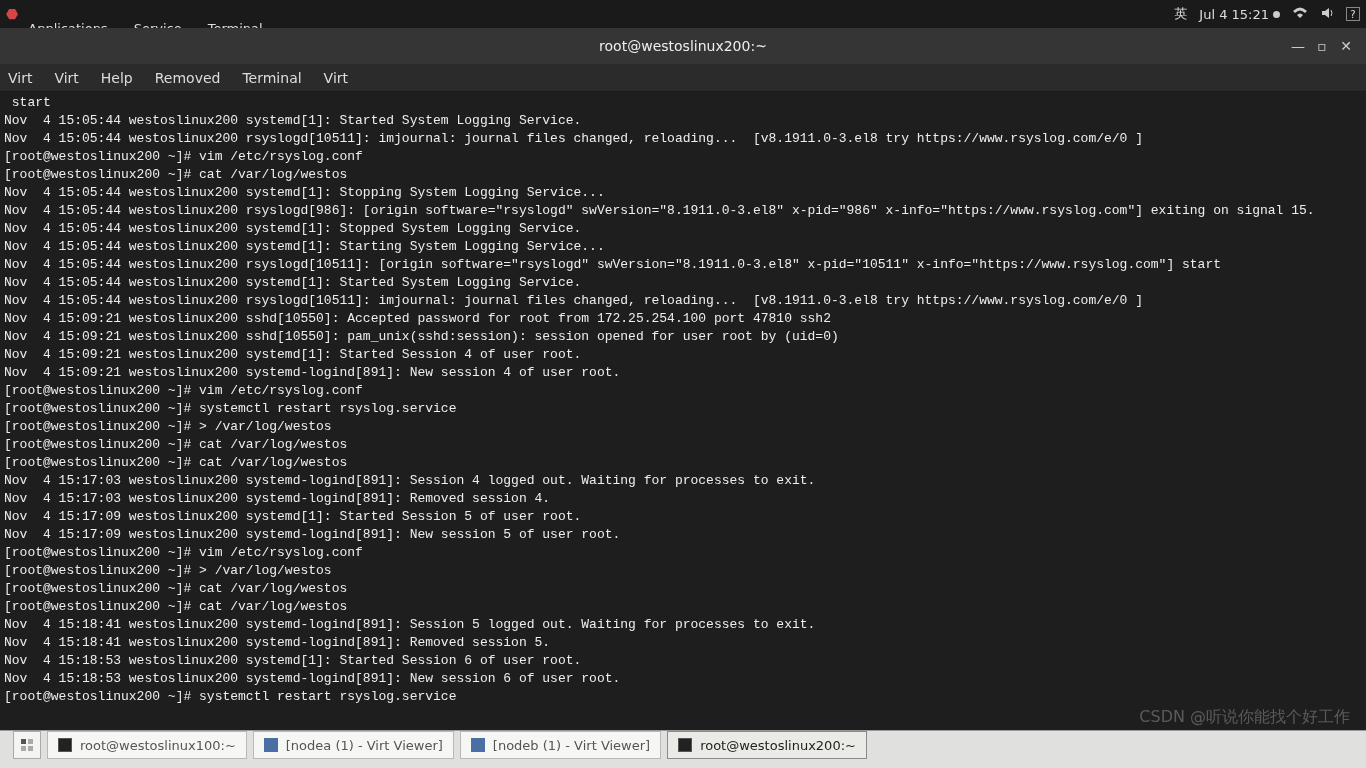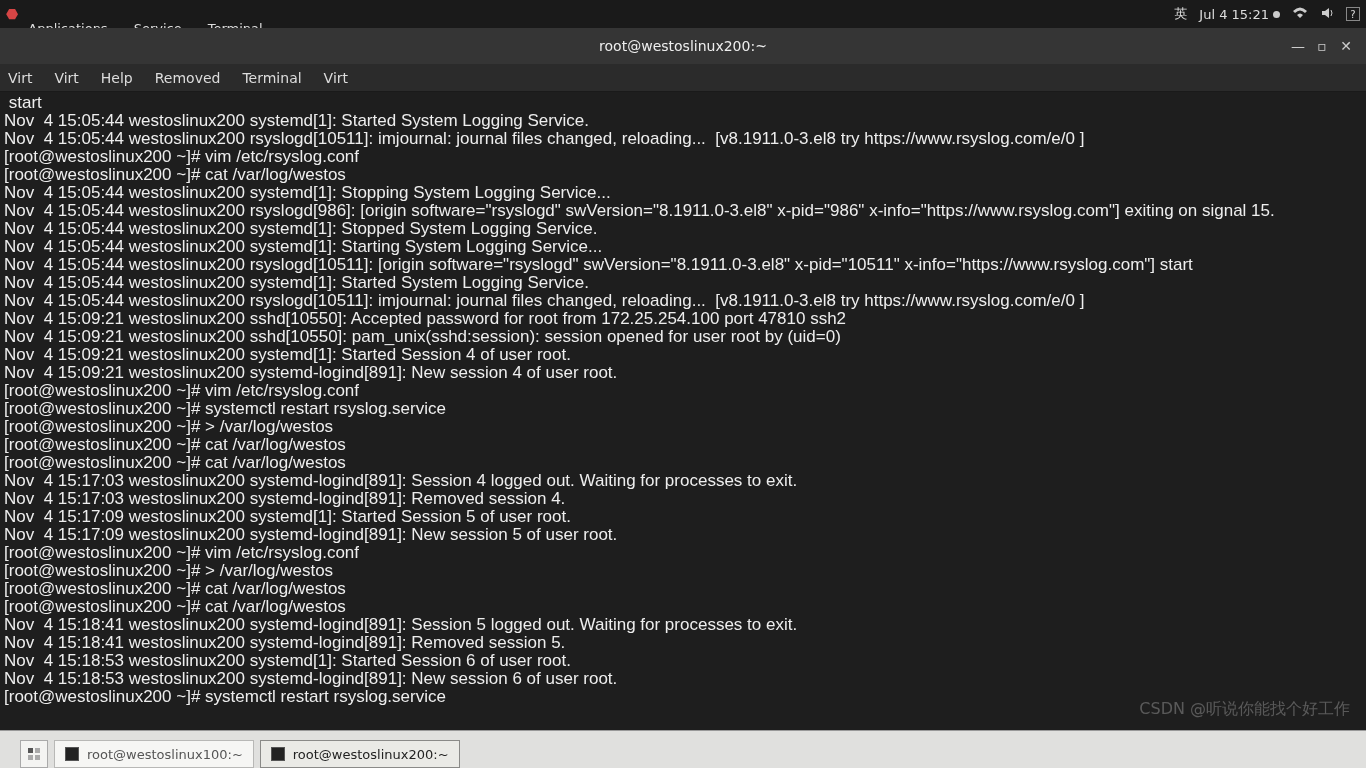--- a/index.html
+++ b/index.html
@@ -60,37 +60,37 @@
   align-items: center;
   padding: 0 8px;
   color: #ddd;
   font-size: 14px;
 }
 .menubar .item { margin-right: 22px; cursor: pointer; }
 .terminal {
   flex: 1;
   background: #1e1e1e;
   color: #eee;
-  font-family: Liberation Sans, sans-serif;
-  font-size: 17px;
+  font-family: Liberation Mono, monospace;
+  font-size: 13px;
   line-height: 18px;
   padding: 2px 4px;
   white-space: pre;
   overflow: hidden;
 }
 .taskbar {
   position: absolute;
   left: 0; bottom: 0;
   width: 1366px;
   height: 38px;
   background: #e0e0de;
   border-top: 1px solid #999;
   display: flex;
-  align-items: flex-end;
-  padding: 0 20px;
+  align-items: flex-start;
+  padding: 0 13px;
   gap: 6px;
 }
 .taskbar .tray-btn {
   width: 28px; height: 28px;
   border: 1px solid #aaa;
   background: #f4f4f2;
   display:flex; align-items:center; justify-content:center;
   font-size: 13px; color:#333;
 }
 .taskbar .task-btn {
@@ -109,21 +109,21 @@
 .taskbar .task-btn.active {
   background: #eaeae6;
   border-color: #8a8a88;
   color: #222;
 }
 .taskbar .task-btn .term-icon { width:14px; height:14px; background:#222; border:1px solid #555; }
 .taskbar .task-btn .viewer-icon { width:14px; height:14px; background:#4a6fa5; }
 .taskbar .task-btn .pic-icon { width:14px; height:14px; background:#e7e3d0; border:1px solid #aaa; }
 .watermark {
   position: absolute;
-  right: 16px; bottom: 48px;
+  right: 16px; bottom: 40px;
   color: rgba(200,200,200,0.35);
   font-size: 16px;
   pointer-events: none;
 }
 </style>
 </head>
 <body>
 
 <div class="topbar">
   <span class="hat">⬣</span>
@@ -208,20 +208,28 @@
         <rect x="8" y="1" width="5" height="5" fill="#aaa"></rect>
         <rect x="1" y="8" width="5" height="5" fill="#aaa"></rect>
         <rect x="8" y="8" width="5" height="5" fill="#aaa"></rect>
       </svg>
   </div>
   <div id="task-items" style="display:flex;gap:6px;">
       <div class="task-btn">
         <div class="term-icon"></div>
         <span>root@westoslinux100:~</span>
       </div>
+      <div class="task-btn">
+        <div class="viewer-icon"></div>
+        <span>[nodea (1) - Virt Viewer]</span>
+      </div>
+      <div class="task-btn">
+        <div class="viewer-icon"></div>
+        <span>[nodeb (1) - Virt Viewer]</span>
+      </div>
       <div class="task-btn active">
         <div class="term-icon"></div>
         <span>root@westoslinux200:~</span>
       </div>
     </div>
 </div>
 
 <div class="watermark">CSDN @听说你能找个好工作</div>
 
 </body></html>

